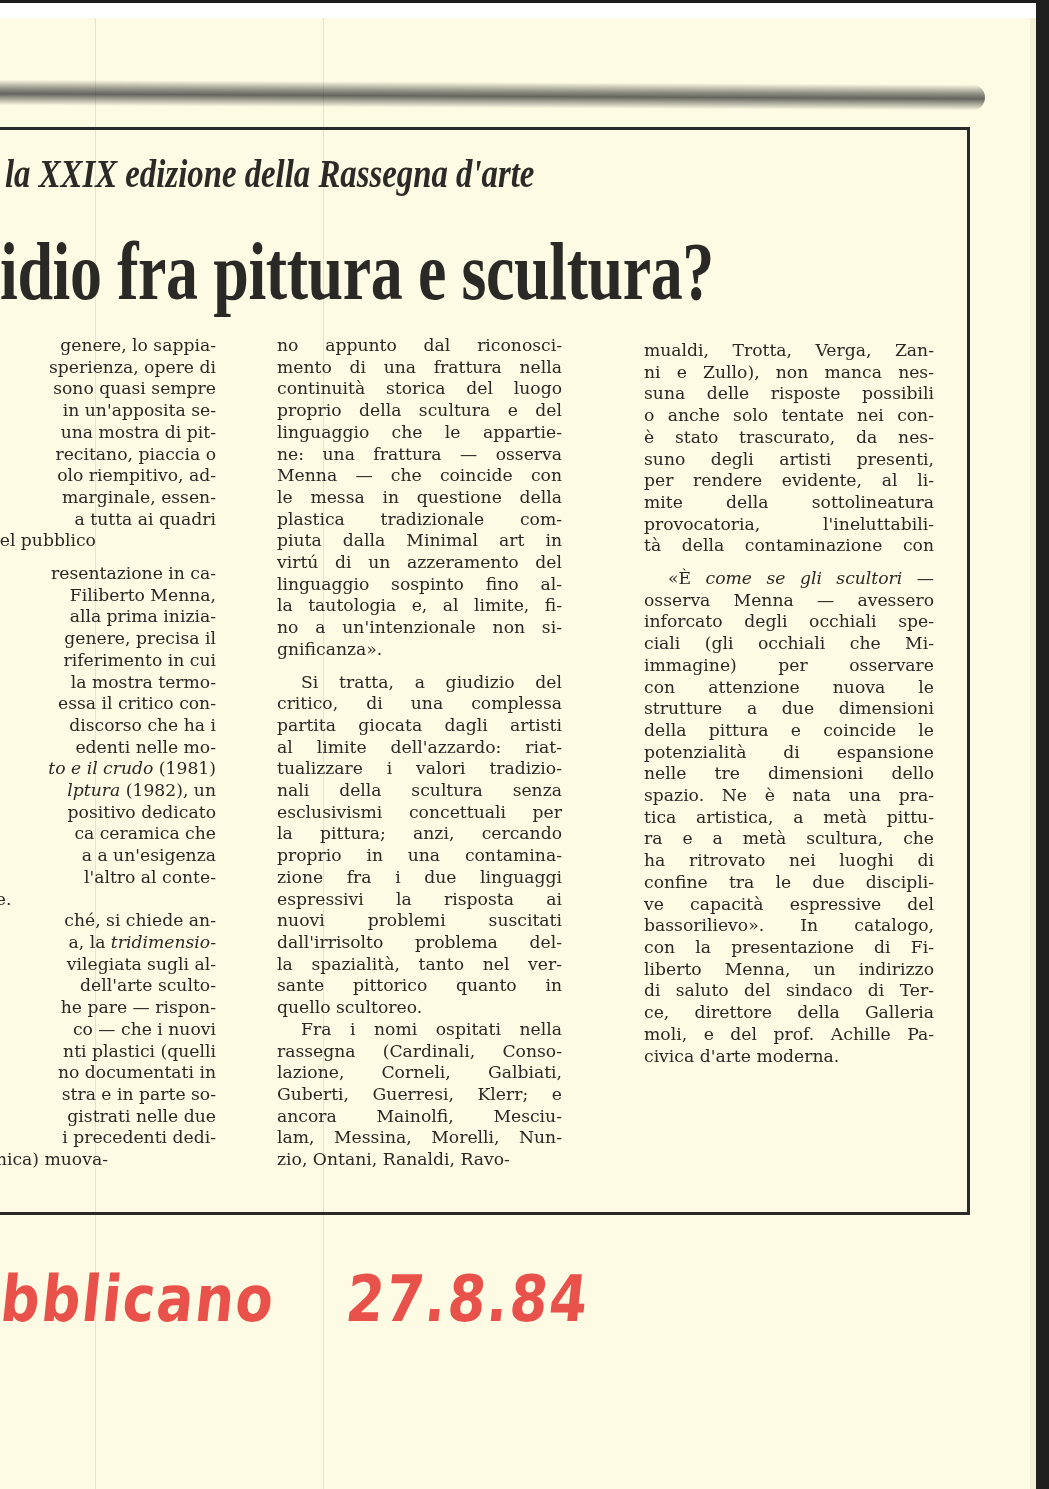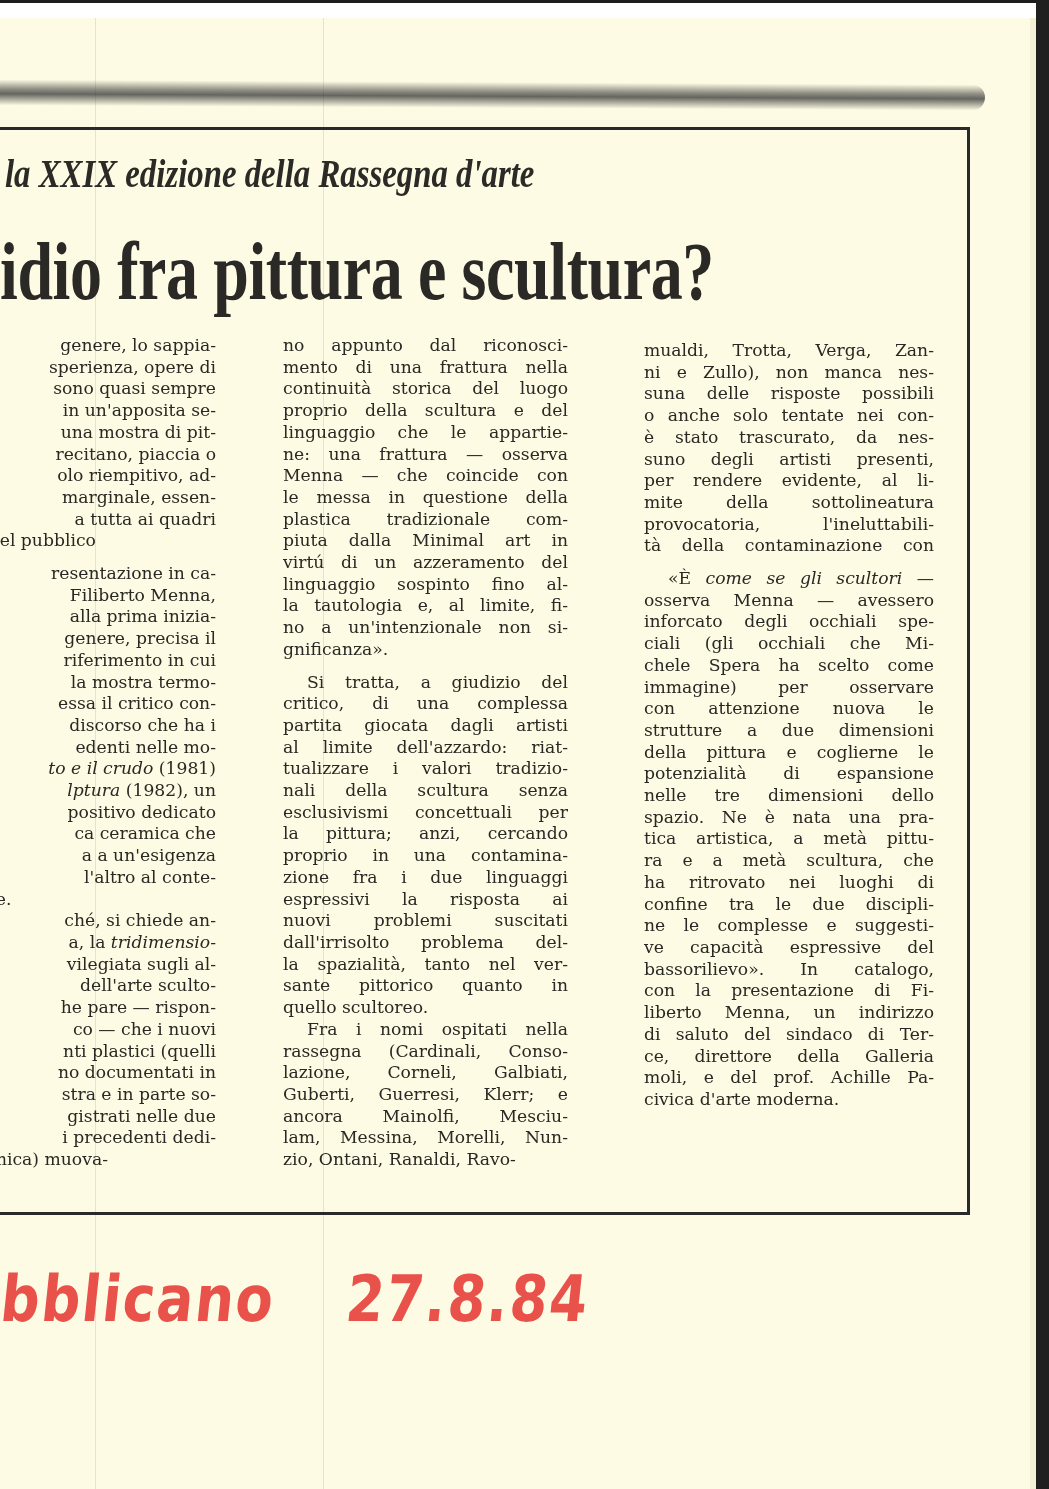--- a/index.html
+++ b/index.html
@@ -54,21 +54,21 @@
   .col {
     position: absolute; font-family: "DejaVu Serif", serif;
     font-size: 17.2px; line-height: 21.7px; color: #2a2824;
   }
   .col .ln { display: block; white-space: nowrap; text-align: justify; text-align-last: justify; }
   .col .ln.last { text-align-last: left; }
   .col .gap { display: block; height: 11px; }
   .col .indent { padding-left: 24px; }
   .col1 { left: -38px; top: 335px; width: 254px; }
   .col1 .ln { text-align: right; text-align-last: right; }
-  .col2 { left: 283px; top: 335px; width: 285px; }
+  .col2 { left: 277px; top: 335px; width: 285px; }
   .col3 { left: 644px; top: 340px; width: 290px; }
   .hand {
     position: absolute; left: 5px; top: 1262px;
     font-family: "DejaVu Sans", sans-serif; font-size: 64px; font-weight: bold;
     color: #e6403a; letter-spacing: 2px; white-space: nowrap;
     transform: skewX(-6deg) scaleX(0.85); transform-origin: left top;
     opacity: 0.9;
   }
   .hand span { display: inline-block; }
   .hand .date { margin-left: 60px; }
@@ -179,33 +179,31 @@
     <span class="ln">suno degli artisti presenti,</span>
     <span class="ln">per rendere evidente, al li-</span>
     <span class="ln">mite della sottolineatura</span>
     <span class="ln">provocatoria, l'ineluttabili-</span>
     <span class="ln">tà della contaminazione con</span>
     <span class="gap"></span>
     <span class="ln indent">«È <i>come se gli scultori</i> —</span>
     <span class="ln">osserva Menna — avessero</span>
     <span class="ln">inforcato degli occhiali spe-</span>
     <span class="ln">ciali (gli occhiali che Mi-</span>
-    <span class="ln">chele Spera ha scelto come</span>
     <span class="ln">immagine) per osservare</span>
     <span class="ln">con attenzione nuova le</span>
     <span class="ln">strutture a due dimensioni</span>
-    <span class="ln">della pittura e coglierne le</span>
+    <span class="ln">della pittura e coincide le</span>
     <span class="ln">potenzialità di espansione</span>
     <span class="ln">nelle tre dimensioni dello</span>
     <span class="ln">spazio. Ne è nata una pra-</span>
     <span class="ln">tica artistica, a metà pittu-</span>
     <span class="ln">ra e a metà scultura, che</span>
     <span class="ln">ha ritrovato nei luoghi di</span>
     <span class="ln">confine tra le due discipli-</span>
-    <span class="ln">ne le complesse e suggesti-</span>
     <span class="ln">ve capacità espressive del</span>
     <span class="ln">bassorilievo». In catalogo,</span>
     <span class="ln">con la presentazione di Fi-</span>
     <span class="ln">liberto Menna, un indirizzo</span>
     <span class="ln">di saluto del sindaco di Ter-</span>
     <span class="ln">ce, direttore della Galleria</span>
     <span class="ln">moli, e del prof. Achille Pa-</span>
     <span class="ln last">civica d'arte moderna.</span>
   </div>
 

